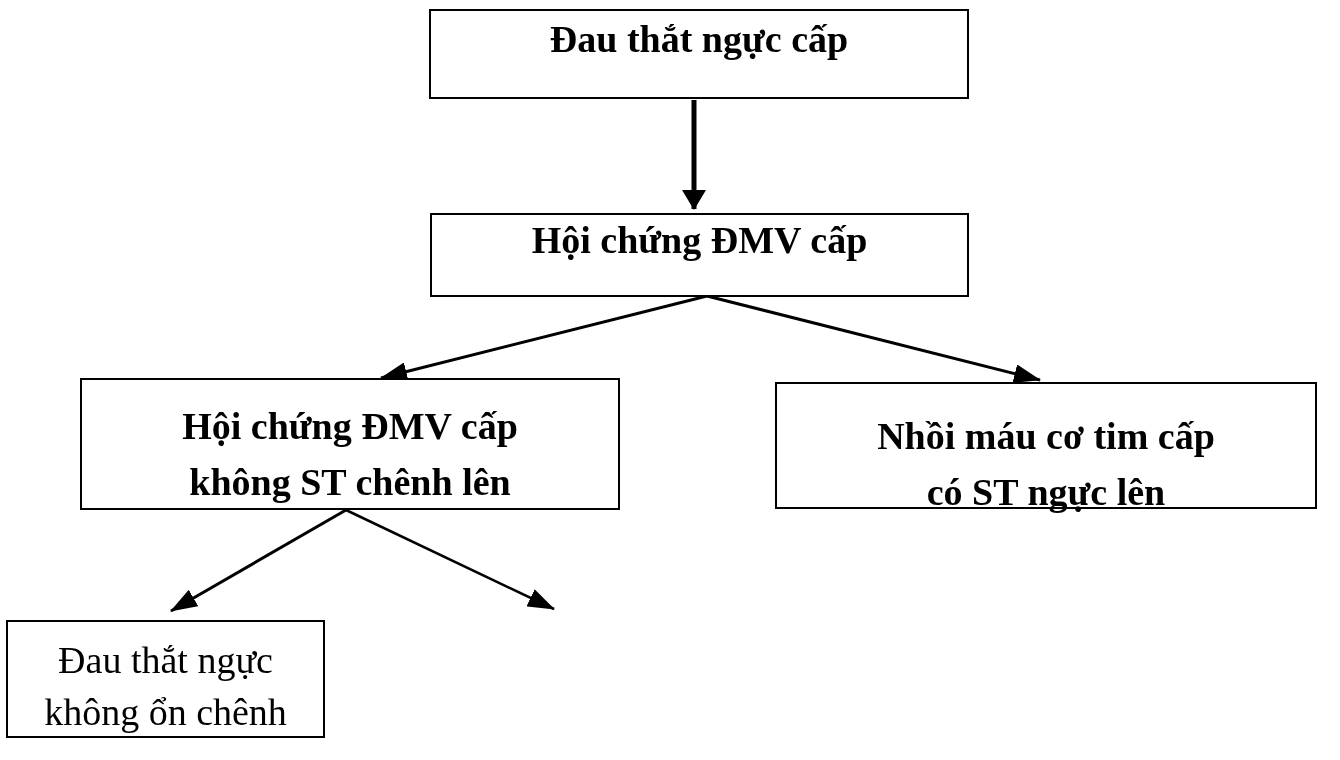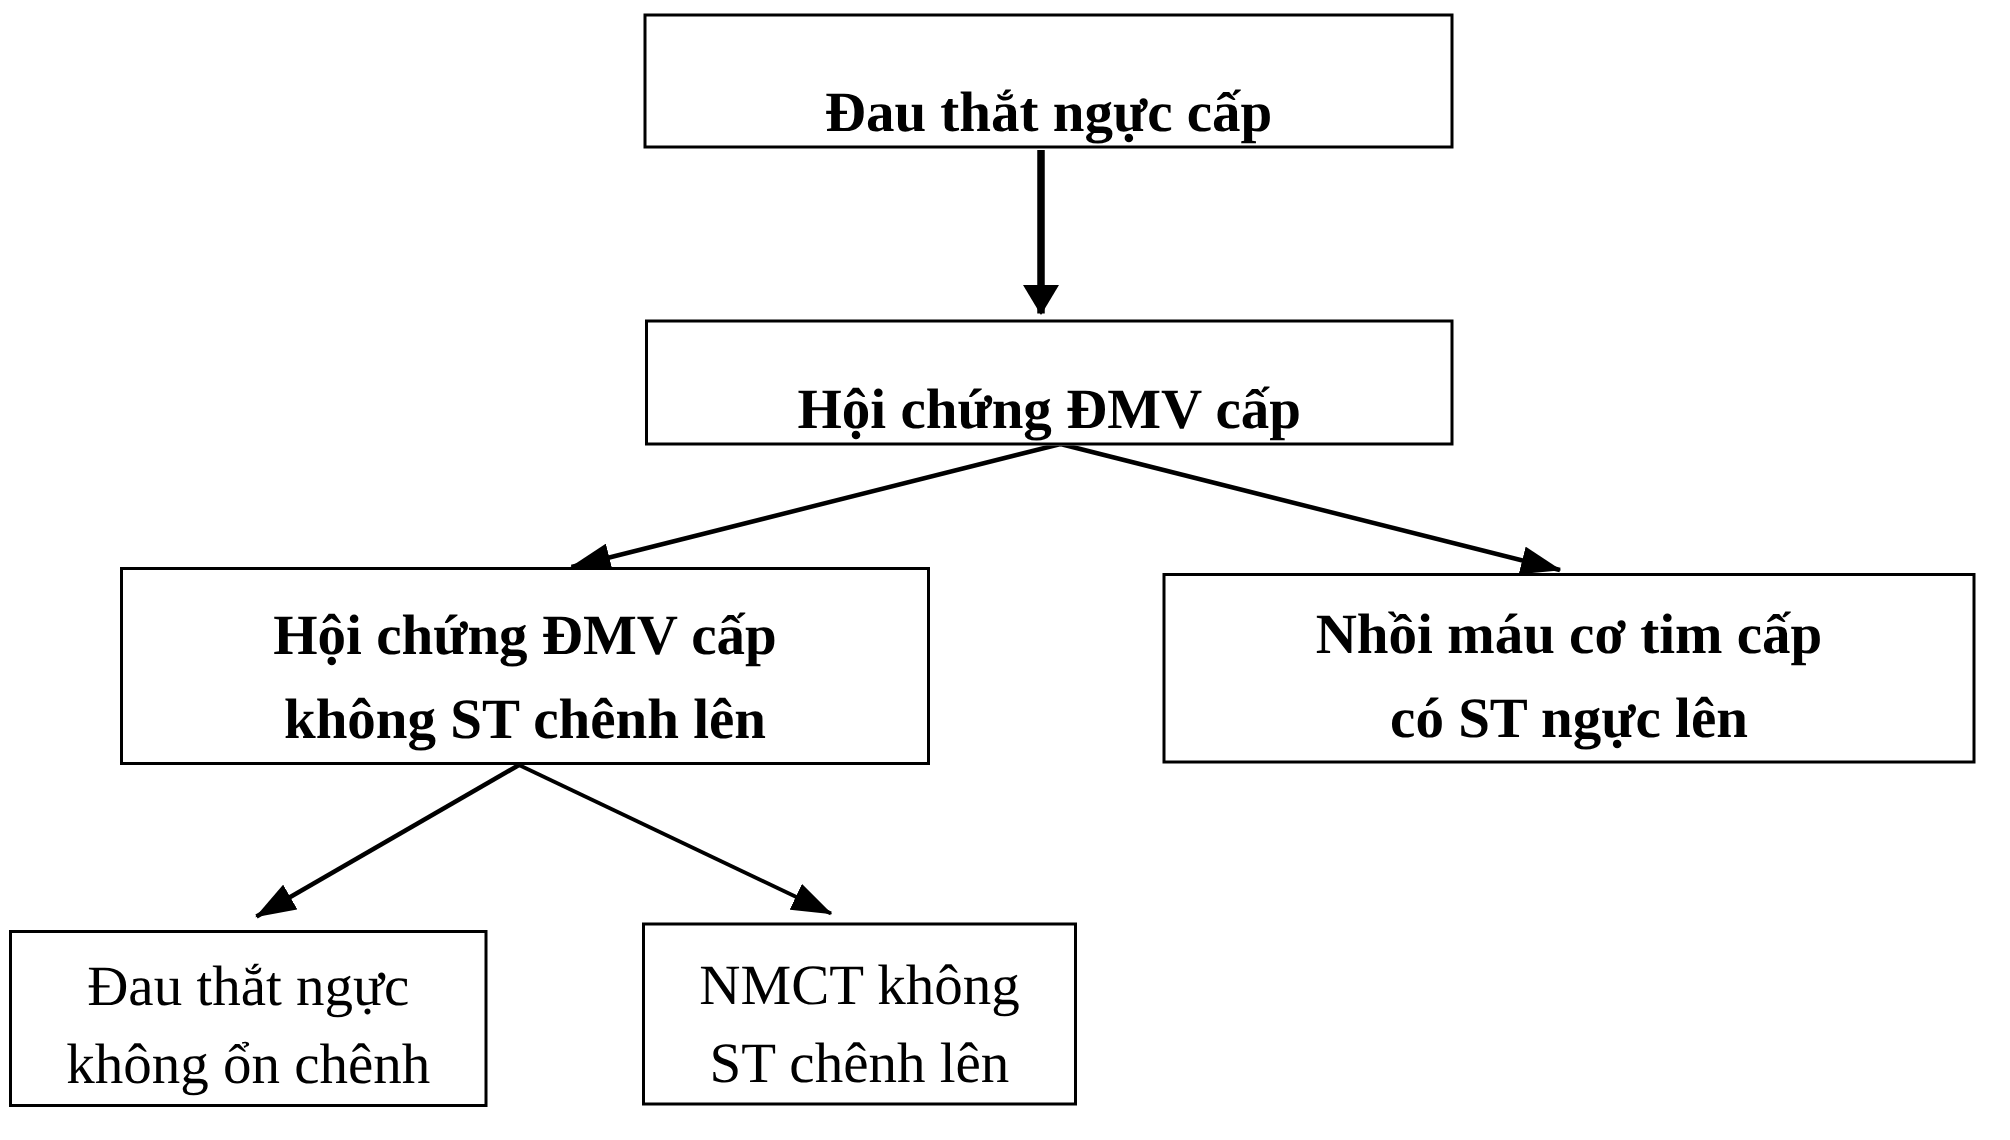--- a/index.html
+++ b/index.html
@@ -28,21 +28,21 @@
     left: 0; top: 0;
     width: 1340px; height: 760px;
   }
   .node {
     position: absolute;
     border: 2px solid var(--border);
     background: var(--background);
     display: flex;
     flex-direction: column;
     align-items: center;
-    justify-content: flex-end;
+    justify-content: flex-start;
     text-align: center;
     font-size: 38px;
     color: var(--text);
   }
   .node.bold { font-weight: bold; }
   .node .line { display: block; white-space: nowrap; }
 
   
   #node-chest-pain   { left: 429px; top: 9px;   width: 540px; height: 90px;  padding-top: 6px;  line-height: 44px; }
   #node-acs          { left: 430px; top: 213px; width: 539px; height: 84px;  padding-top: 3px;  line-height: 44px; }
@@ -88,18 +88,14 @@
   <div class="node bold" id="node-stemi">
     <span class="line">Nhồi máu cơ tim cấp</span>
     <span class="line">có ST ngực lên</span>
   </div>
 
   <div class="node" id="node-ua">
     <span class="line">Đau thắt ngực</span>
     <span class="line">không ổn chênh</span>
   </div>
 
-  <div class="node" id="node-nstemi">
-    <span class="line">NMCT không</span>
-    <span class="line">ST chênh lên</span>
-  </div>
 
 </div>
 
 </body></html>

